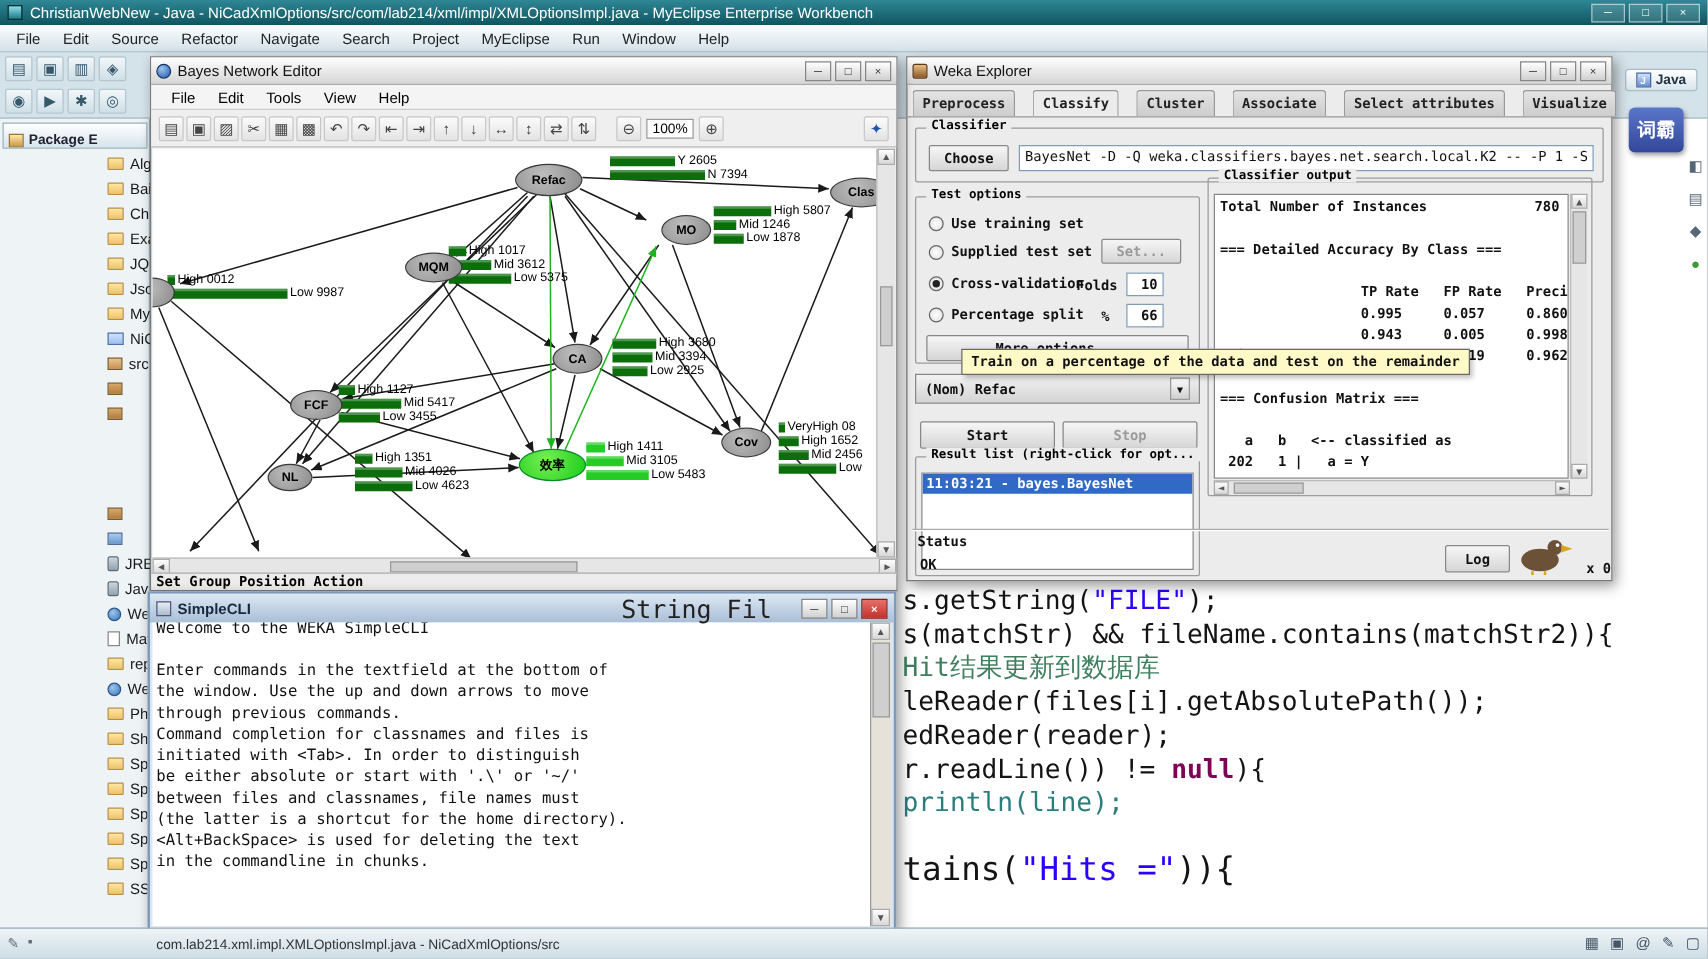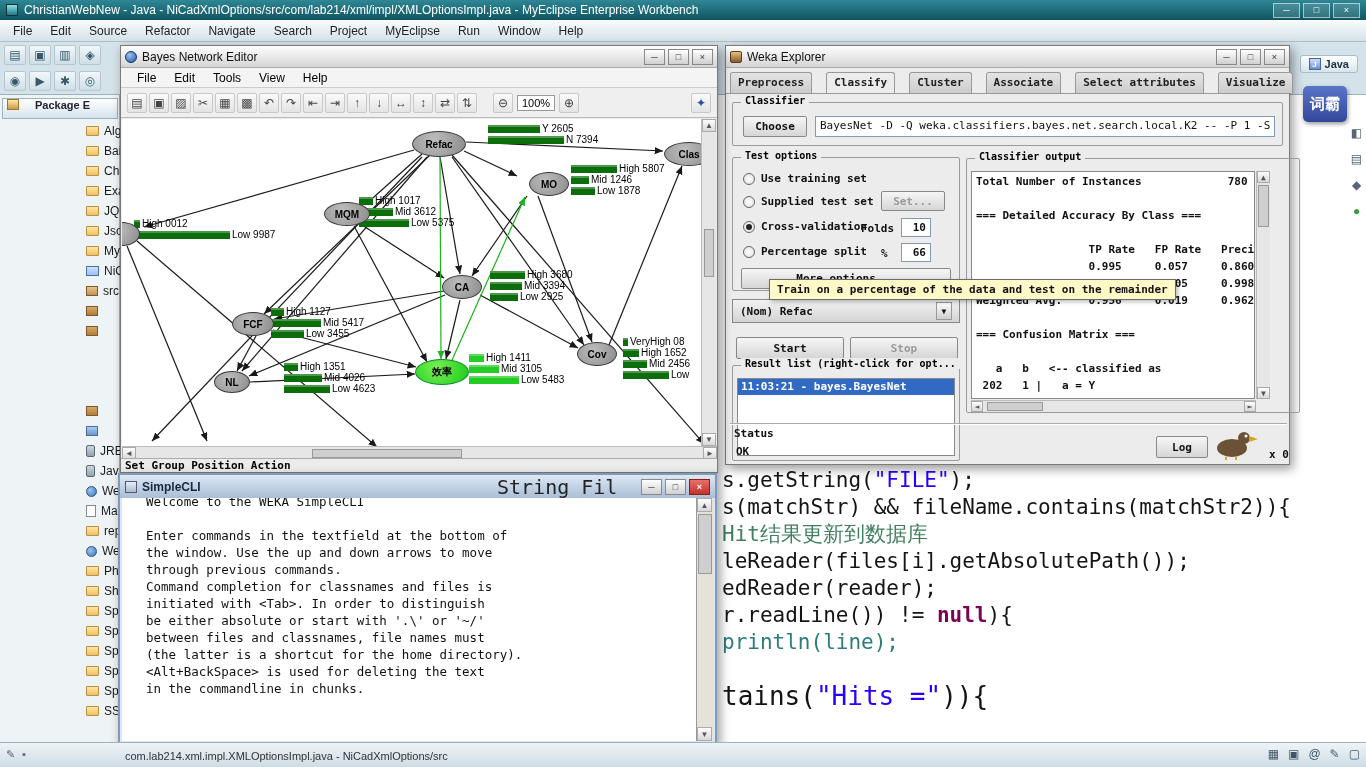--- a/index.html
+++ b/index.html
@@ -12,21 +12,21 @@
 #titlebar .wbtn{background:rgba(255,255,255,.14);border:1px solid rgba(255,255,255,.55);color:#fff;width:27px;height:15px;font-size:9px;display:flex;align-items:center;justify-content:center}
 #menubar{position:absolute;top:20px;left:0;width:100%;height:22px;background:linear-gradient(#fafcfd,#d4e2e9);border-bottom:1px solid #aebfc8;display:flex;align-items:center;padding:0 4px;font-size:12px;color:#222}
 .menu-item{padding:2px 9px}
 #toolbar{position:absolute;top:42px;left:0;width:100%;height:53px;background:#d4e2e9;border-bottom:1px solid #9db2bd}
 .tbrow{display:flex;gap:3px;padding:3px 4px}
 .tbtn{width:22px;height:20px;display:flex;align-items:center;justify-content:center;font-size:12px;color:#35586b;background:linear-gradient(#f2f7fa,#cfdfe7);border:1px solid #b4c6cf;border-radius:2px}
 #perspective{position:absolute;right:8px;top:13px;display:flex;align-items:center;gap:4px;font-size:11px;font-weight:bold;color:#234;padding:2px 8px;border:1px solid #a8bcc6;border-radius:3px;background:linear-gradient(#fff,#d8e5ec)}
 .psp-icon{width:12px;height:12px;background:linear-gradient(#cfe0ff,#6b8fd0);border:1px solid #446699;font-size:8px;color:#fff;display:flex;align-items:center;justify-content:center}
 
 #pkg-panel{position:absolute;left:0;top:95px;width:120px;height:647px;background:#eef3f6;border-right:1px solid #9db2bd}
-#pkg-tab{position:absolute;left:2px;top:3px;width:116px;height:21px;background:linear-gradient(#fff,#d6e4ec);border:1px solid #9db2bd;display:flex;align-items:flex-start;gap:16px;padding:0 4px;font-size:11px;font-weight:bold;color:#223;white-space:nowrap;overflow:hidden}
+#pkg-tab{position:absolute;left:2px;top:3px;width:116px;height:21px;background:linear-gradient(#fff,#d6e4ec);border:1px solid #9db2bd;display:flex;align-items:flex-end;gap:4px;padding:0 4px;font-size:11px;font-weight:bold;color:#223;white-space:nowrap;overflow:hidden}
 .pkgtab-icon{width:12px;height:11px;background:linear-gradient(#ffe9a8,#cc9944);border:1px solid #997733;flex:0 0 auto}
 #pkg-list{position:absolute;left:0;top:26px;width:230px}
 .pkg-item{height:20px;display:flex;align-items:center;gap:5px;padding-left:86px;font-size:12px;color:#1a1a1a;white-space:nowrap}
 .tico{flex:0 0 auto;display:inline-block}
 .ic-folder{width:13px;height:10px;background:linear-gradient(#ffe6a0,#eec26a);border:1px solid #b98f3e;border-radius:1px}
 .ic-project{width:13px;height:10px;background:linear-gradient(#cfe2ff,#9cc0ee);border:1px solid #4a6faa}
 .ic-src{width:12px;height:10px;background:linear-gradient(#e8c68c,#c89050);border:1px solid #7a5a28}
 .ic-package{width:12px;height:10px;background:linear-gradient(#d8a868,#b07c3c);border:1px solid #7a5a28}
 .ic-jar{width:9px;height:12px;background:linear-gradient(#cdd6dd,#93a2ad);border:1px solid #5a6a74;border-radius:2px}
 .ic-web{width:11px;height:11px;background:radial-gradient(circle at 35% 35%,#9cc4ee,#3a76b8);border:1px solid #2a5688;border-radius:50%}
@@ -93,21 +93,21 @@
 .ritem{font:bold 11px/16px "DejaVu Sans Mono",monospace;padding:0 3px;white-space:nowrap;color:#111}
 .ritem-sel{background:#316ac5;color:#fff}
 #weka-output{position:absolute;left:4px;top:12px;width:284px;height:228px;background:#fff;border:1px solid #888;overflow:hidden;padding:1px 4px}
 .oline{font:bold 11px/17px "DejaVu Sans Mono",monospace;white-space:pre;min-height:17px;color:#111}
 #weka-tooltip{position:absolute;left:43px;top:185px;z-index:60;background:#fff9c8;border:1px solid #6a6a6a;font:bold 11px "DejaVu Sans Mono",monospace;padding:3px 7px;white-space:nowrap;box-shadow:2px 2px 4px rgba(0,0,0,.25);color:#111}
 .whr{position:absolute;left:4px;width:557px;border-top:1px solid #aaa;box-shadow:0 1px 0 #fff}
 
 #cli-win{left:118px;top:473px;width:599px;height:272px;z-index:30;border:2px solid #7f9ab8;background:#dce6f2}
 #cli-title{height:23px;background:linear-gradient(#dde8f4,#a9bed6);display:flex;align-items:center;gap:5px;padding:0 5px;font-size:12px;font-weight:bold;color:#17293f}
 #cli-body{position:absolute;left:2px;top:23px;right:19px;bottom:2px;background:#fff;overflow:hidden}
-#cli-lines{margin-top:-7px;padding:2px 24px}
+#cli-lines{margin-top:-7px;padding:2px 3px}
 .cline{font:12.5px/17px "DejaVu Sans Mono",monospace;white-space:pre;min-height:17px;color:#111}
 #cli-scroll{right:2px;top:23px;width:17px;bottom:2px;position:absolute;background:#e6e2da;border-left:1px solid #999}
 
 #artifact{position:absolute;left:497px;top:475px;z-index:40;font:20px "DejaVu Sans Mono",monospace;color:#222}
 #ime-badge{position:absolute;left:1303px;top:86px;width:44px;height:36px;border-radius:5px;background:linear-gradient(#5a76c8,#32479a);color:#fff;display:flex;align-items:center;justify-content:center;font-size:15px;font-weight:bold;z-index:45;box-shadow:1px 2px 4px rgba(0,0,0,.4)}
 #side-strip{position:absolute;right:1px;top:126px;width:17px;display:flex;flex-direction:column;gap:12px;align-items:center;z-index:5;font-size:12px;color:#567}
 #statusbar{position:absolute;left:0;bottom:0;width:100%;height:25px;background:linear-gradient(#eef4f7,#cddde5);border-top:1px solid #9db2bd;font-size:11px;color:#333;z-index:35}
 #status-text{position:absolute;left:125px;top:7px;white-space:nowrap}
 #status-icons-left{position:absolute;left:6px;top:5px;display:flex;gap:7px;font-size:11px;color:#667}
 #status-icons-right{position:absolute;right:6px;top:4px;display:flex;gap:9px;font-size:12px;color:#456}
@@ -583,21 +583,21 @@
       <span class="wbtn2" style="left:10px;top:243px;width:108px;height:22px">Start</span>
       <span class="wbtn2 disabled" style="left:124px;top:243px;width:108px;height:22px">Stop</span>
 
       <div class="group" style="left:6px;top:271px;width:228px;height:96px">
         <span class="glabel">Result list (right-click for opt...</span>
         <div id="weka-results">
             <div class="ritem ritem-sel">11:03:21 - bayes.BayesNet</div>
           </div>
       </div>
 
-      <div class="group" style="left:240px;top:64px;width:334px;height:255px">
+      <div class="group" style="left:240px;top:48px;width:308px;height:255px">
         <span class="glabel">Classifier output</span>
         <div id="weka-output">
             <div class="oline">Total Number of Instances             780</div>
             <div class="oline"></div>
             <div class="oline">=== Detailed Accuracy By Class ===</div>
             <div class="oline"></div>
             <div class="oline">                 TP Rate   FP Rate   Precision</div>
             <div class="oline">                 0.995     0.057     0.860</div>
             <div class="oline">                 0.943     0.005     0.998</div>
             <div class="oline">Weighted Avg.    0.956     0.019     0.962</div>

